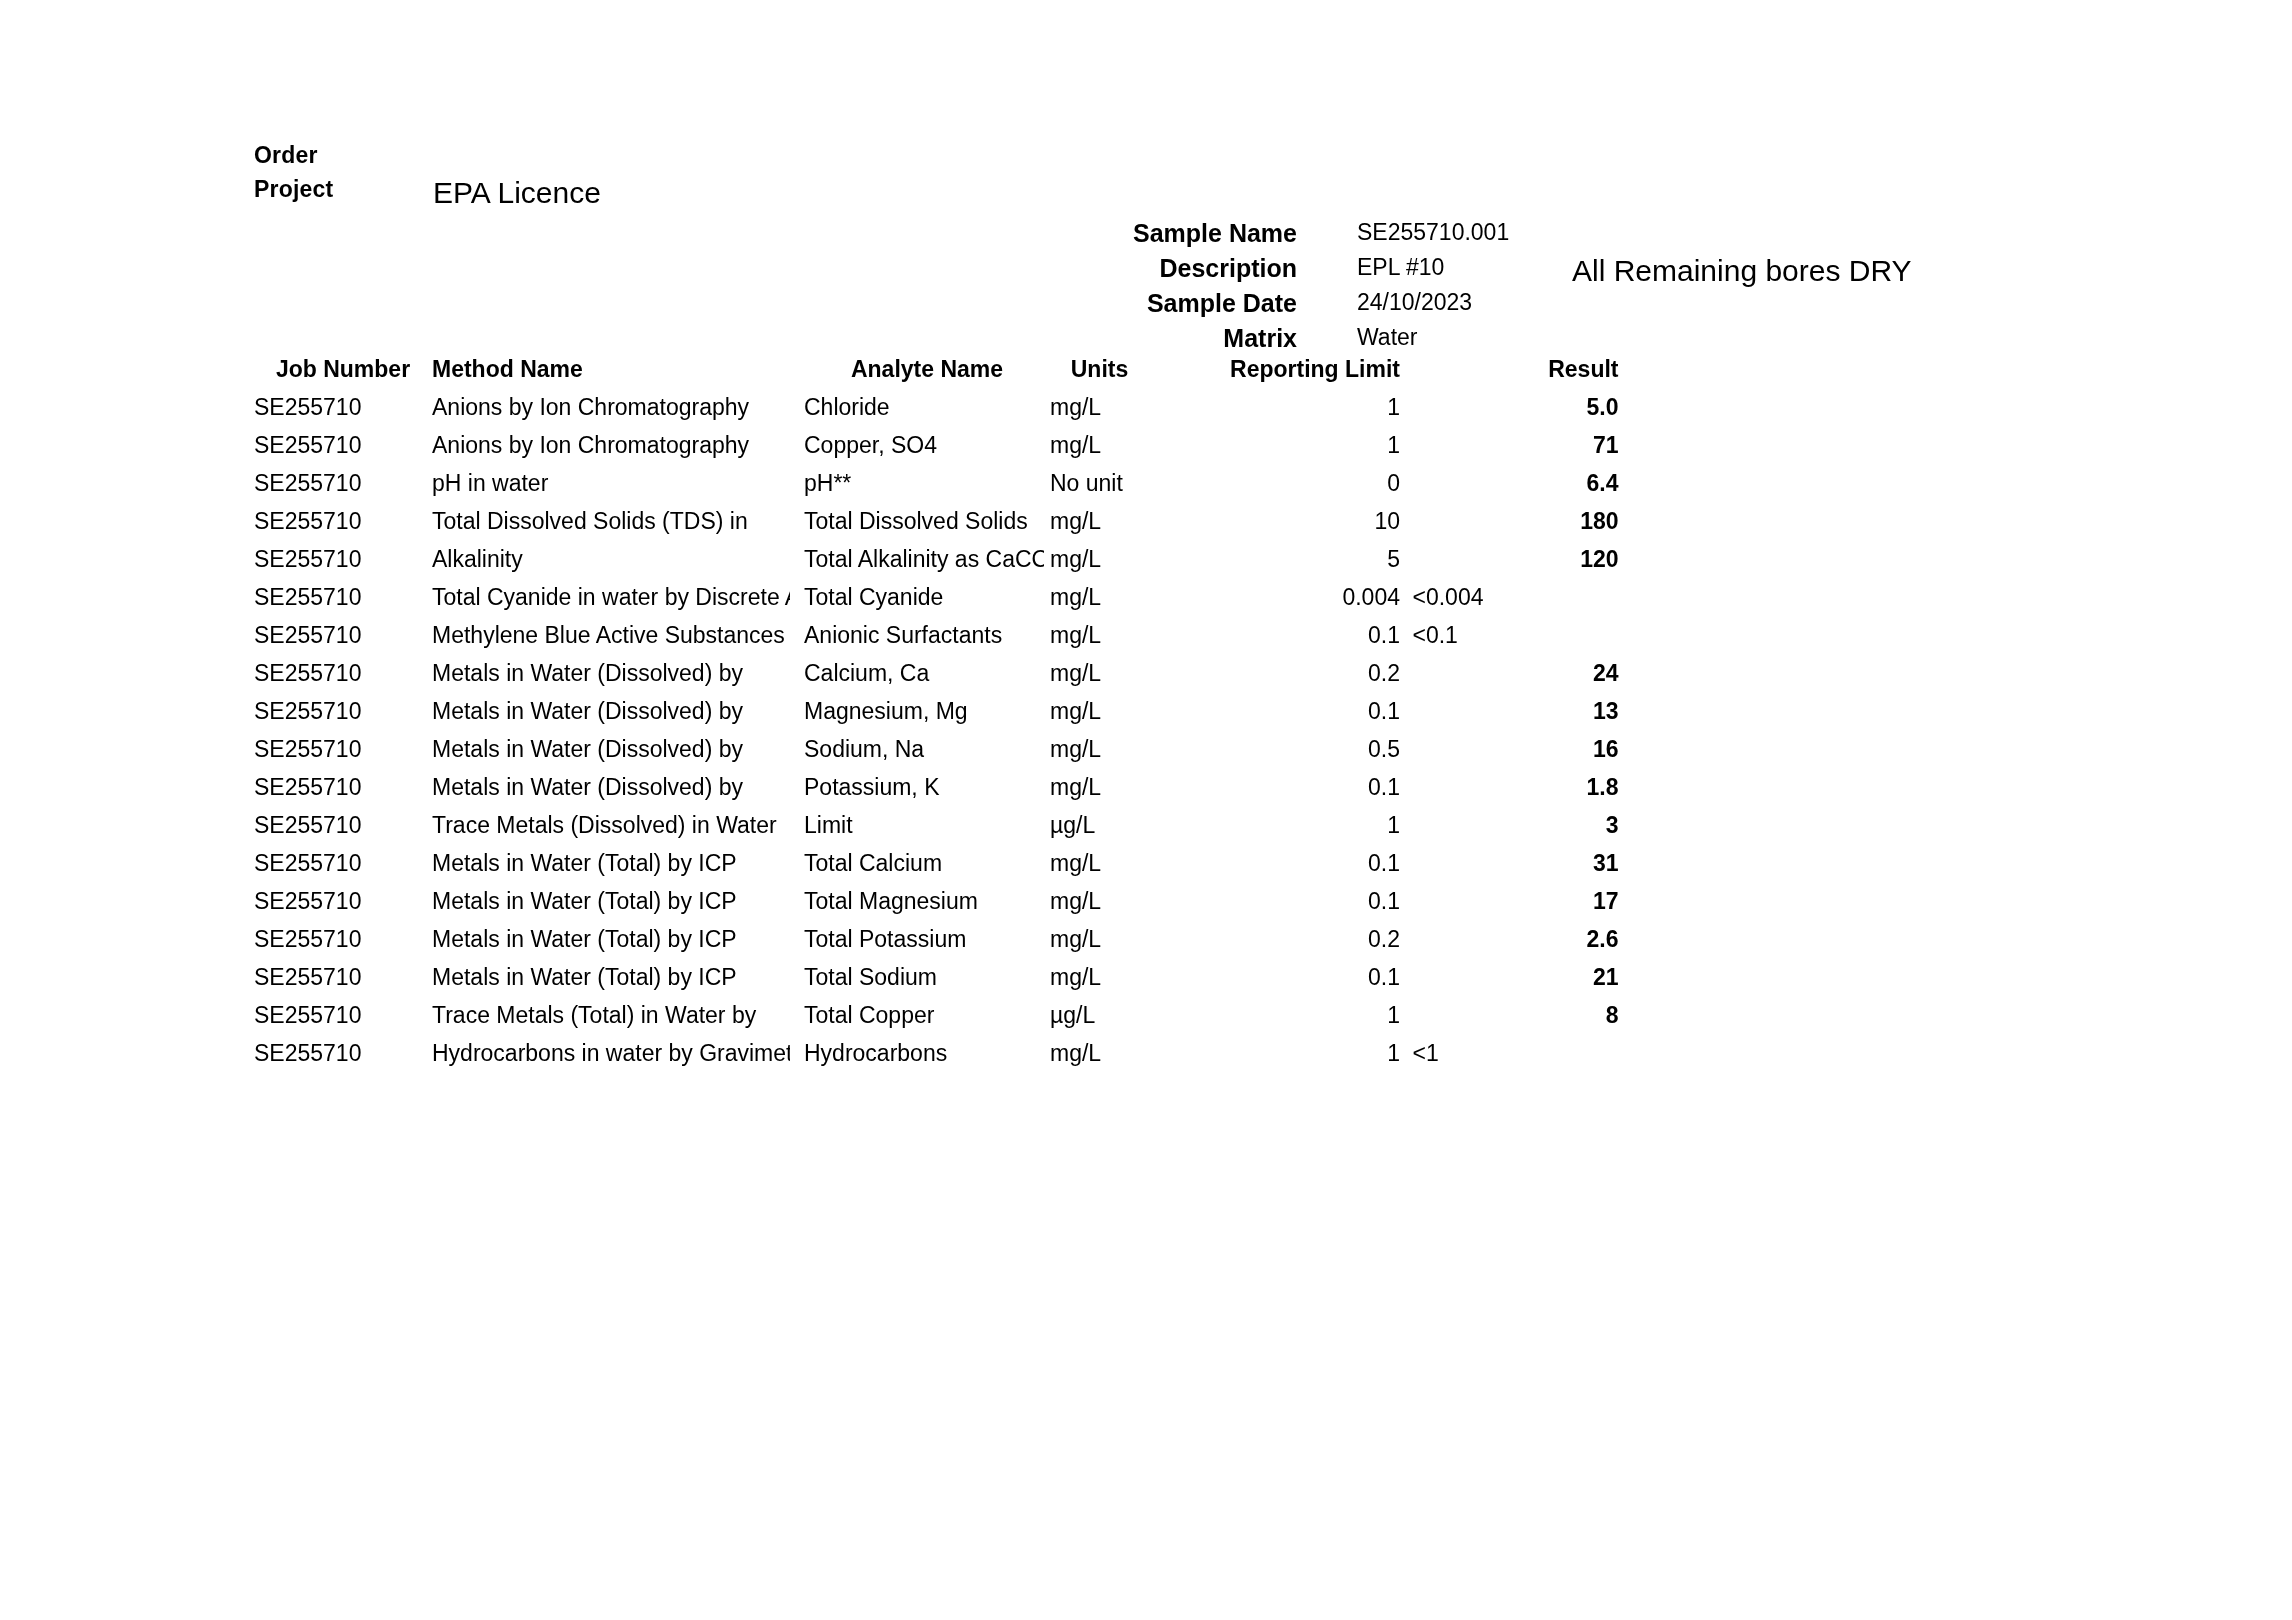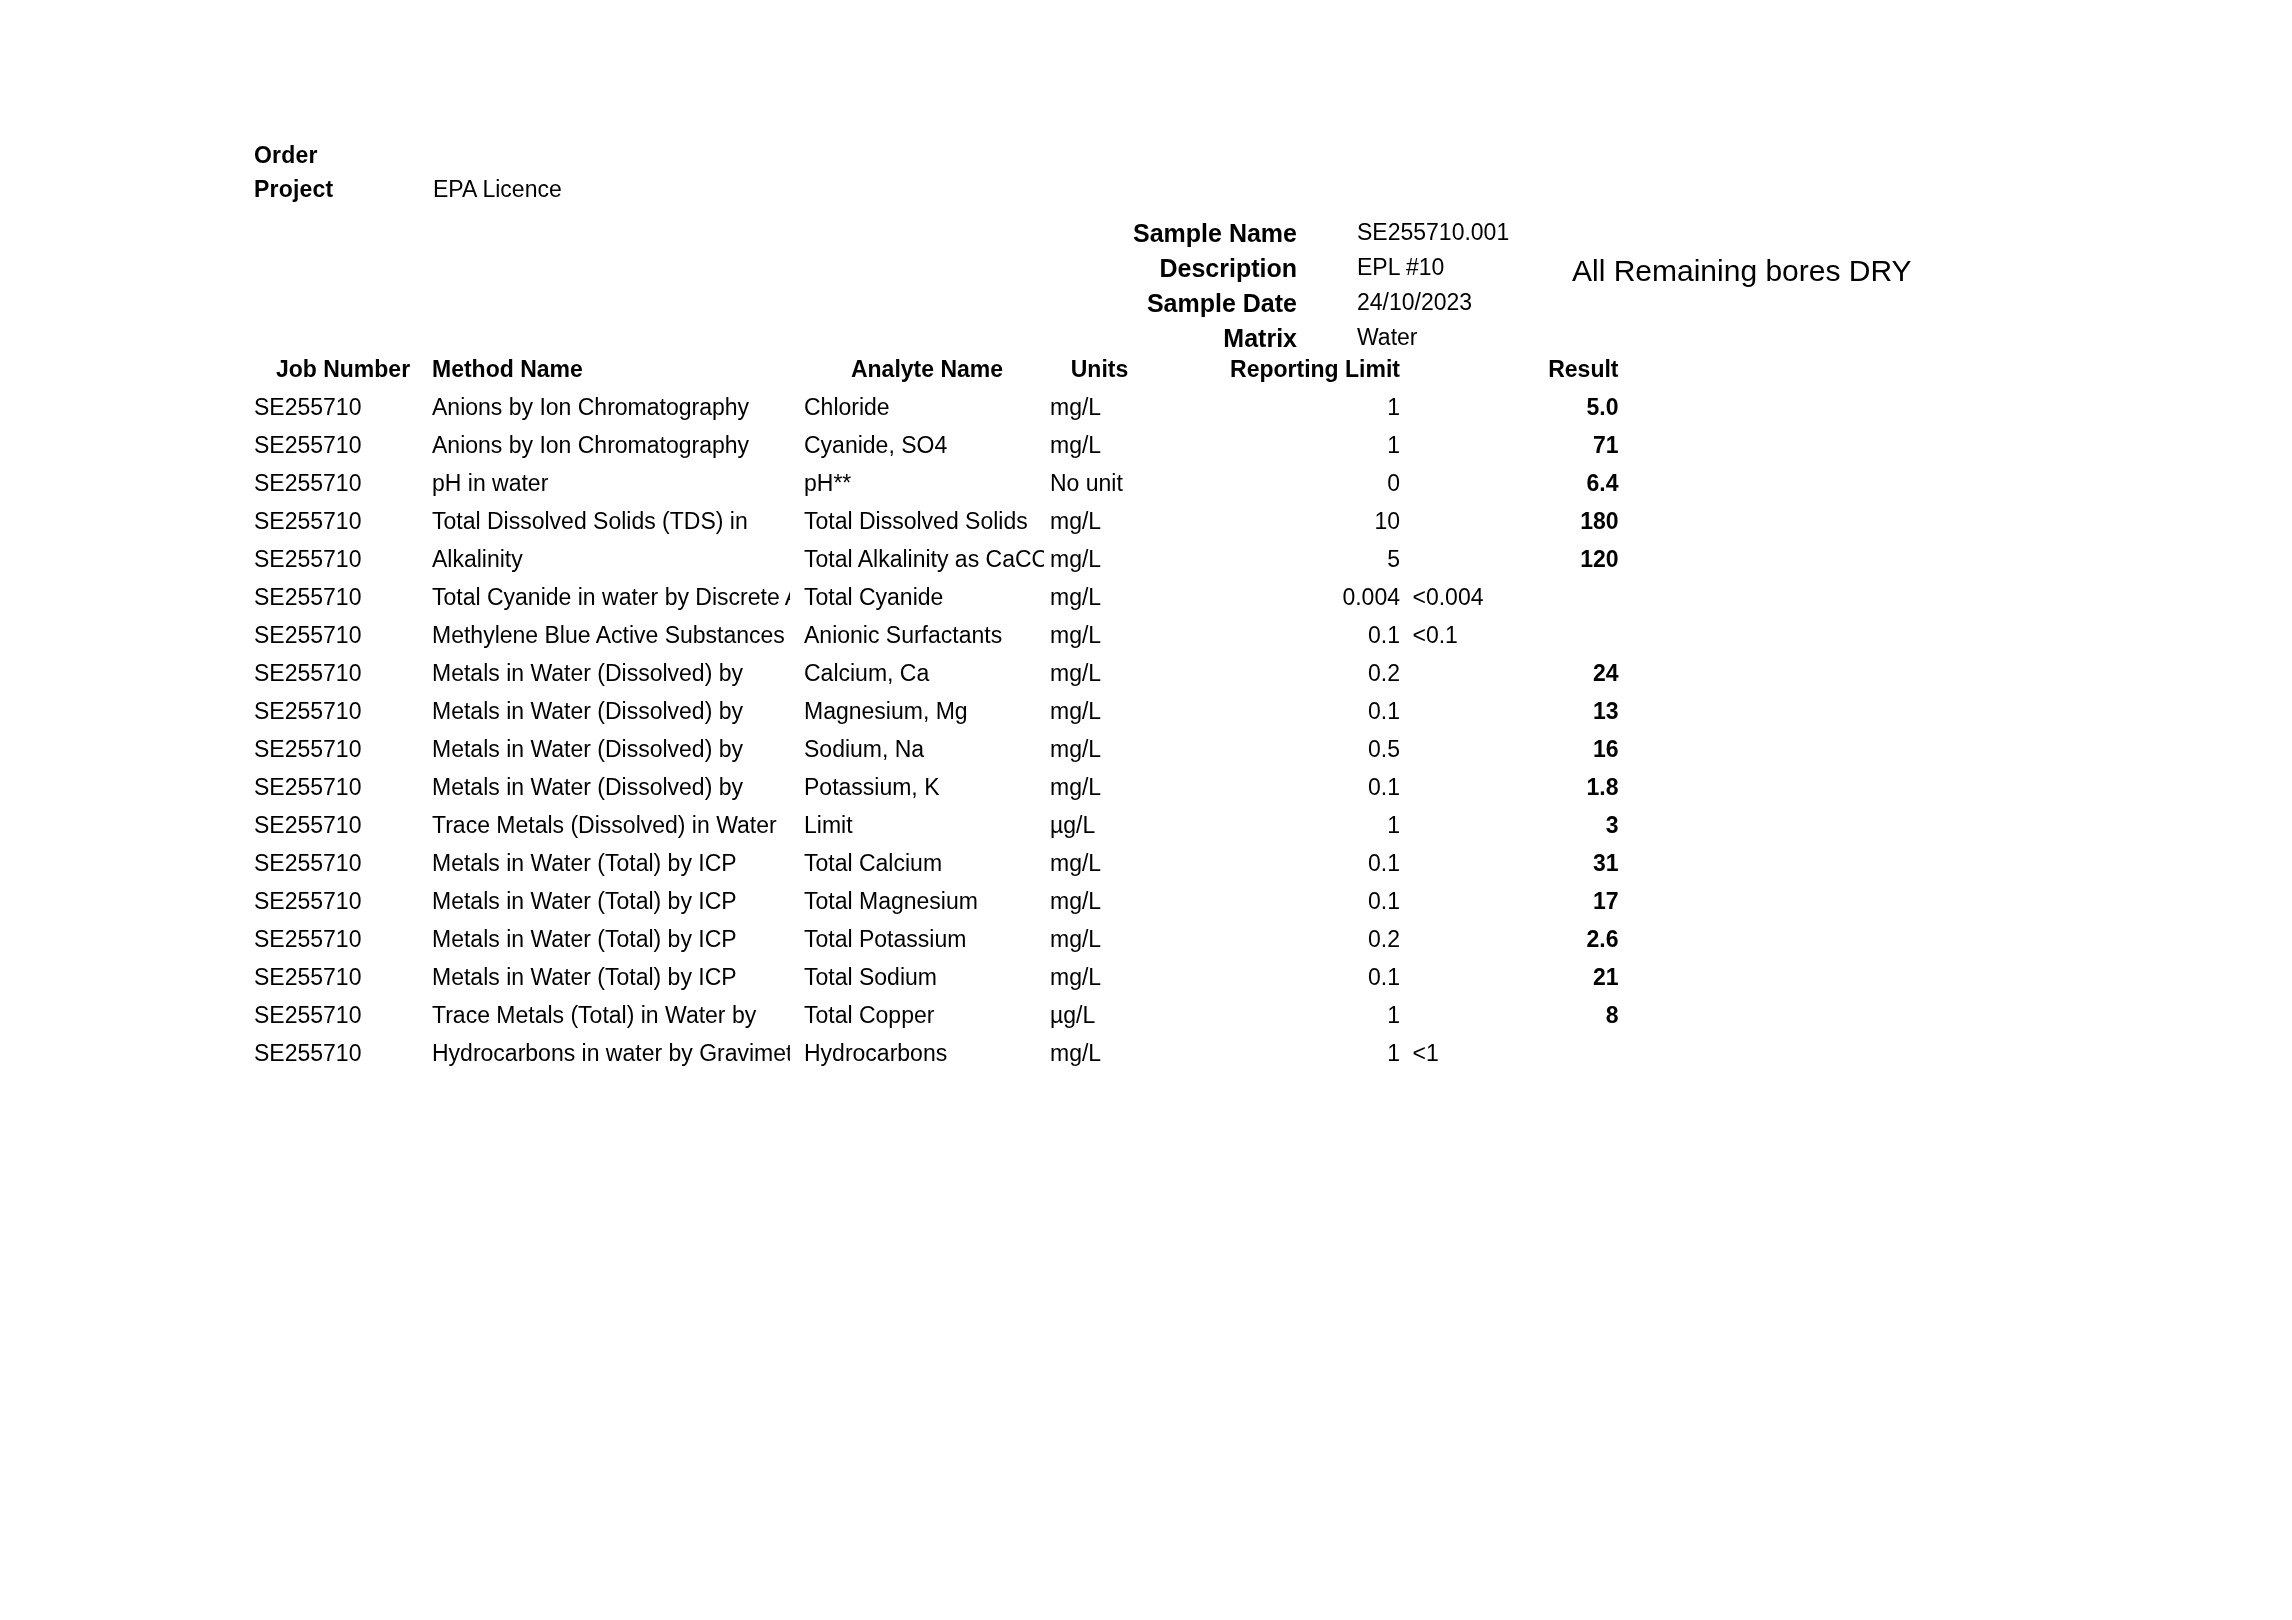--- a/index.html
+++ b/index.html
@@ -36,21 +36,21 @@
     left: 254px;
     top: 176px;
     font-size: 23px;
     font-weight: bold;
     letter-spacing: 0.2px;
   }
   .hdr-project-value {
     position: absolute;
     left: 433px;
     top: 176px;
-    font-size: 23px;
+    font-size: 30px;
   }
 
   
   .info-label {
     position: absolute;
     width: 537px;
     text-align: right;
     left: 760px;
     font-size: 25px;
     font-weight: bold;
@@ -187,21 +187,21 @@
         </tr>
         <tr>
           <td class="c-spacer"></td>
           <td class="c-job">
             <span class="cell-clip">SE255710</span>
           </td>
           <td class="c-method">
             <span class="cell-clip m-clip">Anions by Ion Chromatography</span>
           </td>
           <td class="c-analyte">
-            <span class="cell-clip a-clip">Cyanide, SO4</span>
+            <span class="cell-clip a-clip">Copper, SO4</span>
           </td>
           <td class="c-units">
             <span class="cell-clip">mg/L</span>
           </td>
           <td class="c-rl">
             <span class="cell-clip">1</span>
           </td>
           <td class="c-res">
             <span class="cell-clip">71</span>
           </td>

